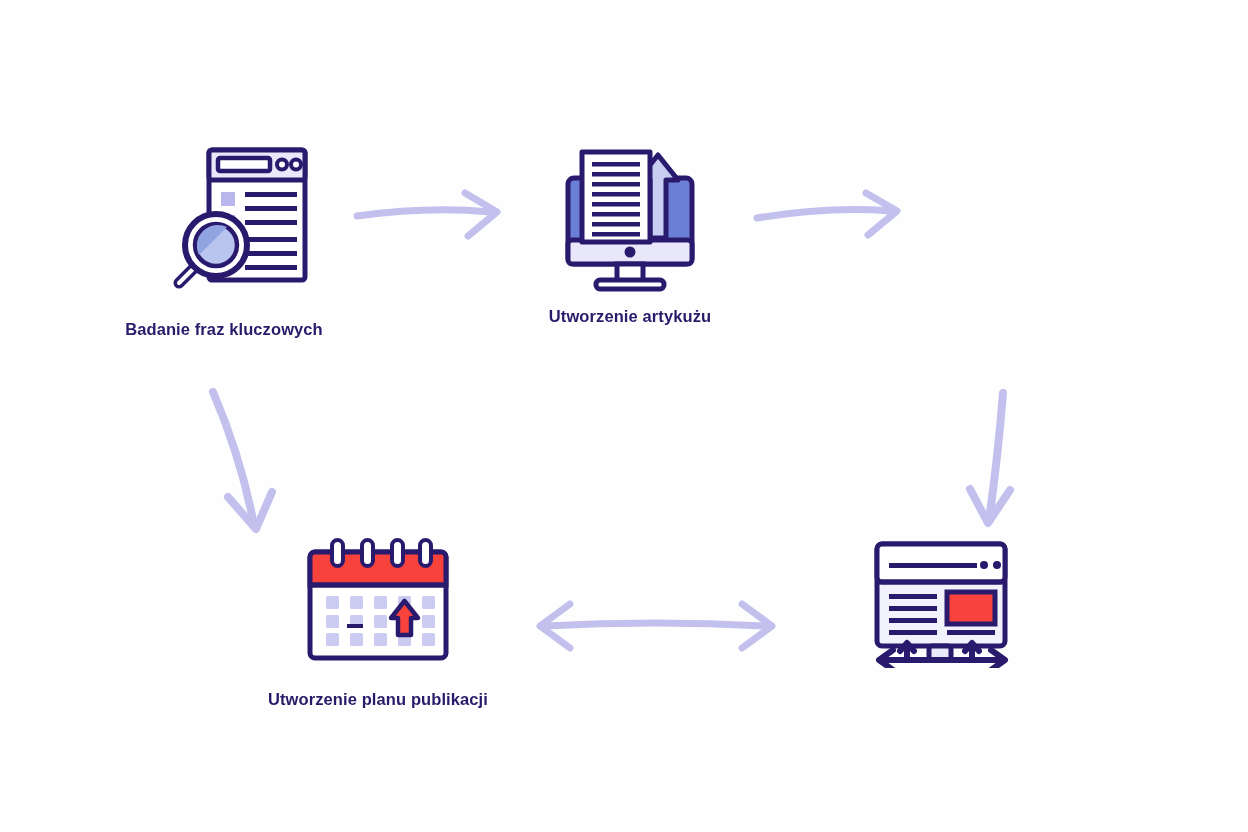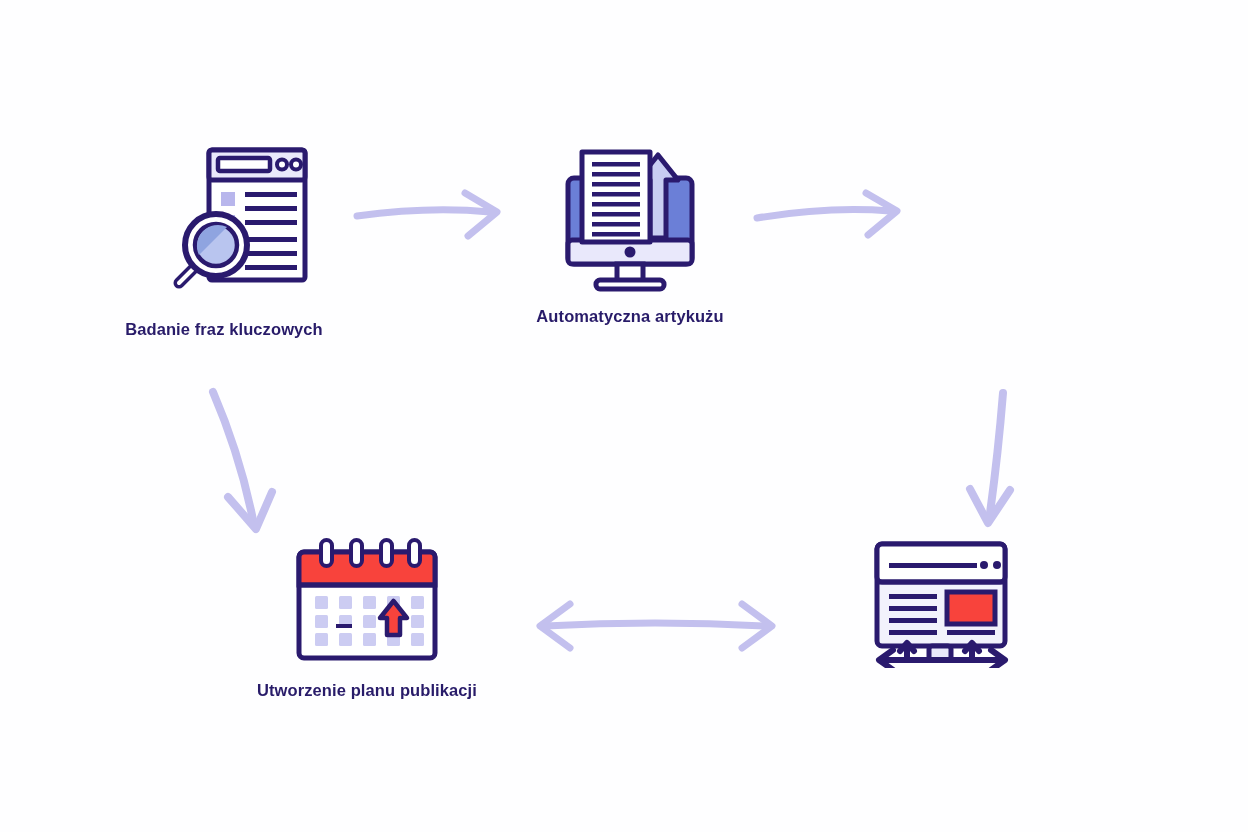--- a/index.html
+++ b/index.html
@@ -51,21 +51,21 @@
     left: 0; top: 0;
     width: 1248px;
     height: 832px;
     pointer-events: none;
   }
 
   
   #node-keyword-research { left: 118px; top: 142px; width: 212px; }
   #node-article-generation { left: 528px; top: 142px; width: 204px; }
   #node-optimization { left: 940px; top: 142px; width: 172px; }
-  #node-publication-plan { left: 244px; top: 538px; width: 246px; }
+  #node-publication-plan { left: 255px; top: 538px; width: 246px; gap: 9px; }
   #node-cms-publication { left: 808px; top: 538px; width: 268px; }
 </style>
 </head>
 <body>
 
 <div id="canvas">
 
   <svg class="arrow-layer" viewBox="0 0 1248 832" xmlns="http://www.w3.org/2000/svg">
     <defs></defs>
 
@@ -145,21 +145,21 @@
       <path d="M28 10 L96 10 L96 100 L28 100 Z" fill="#ffffff" stroke="#2a1a6e" stroke-width="5" stroke-linejoin="round"></path>
       <rect x="38" y="20" width="48" height="4.5" fill="#2a1a6e"></rect>
       <rect x="38" y="30" width="48" height="4.5" fill="#2a1a6e"></rect>
       <rect x="38" y="40" width="48" height="4.5" fill="#2a1a6e"></rect>
       <rect x="38" y="50" width="48" height="4.5" fill="#2a1a6e"></rect>
       <rect x="38" y="60" width="48" height="4.5" fill="#2a1a6e"></rect>
       <rect x="38" y="70" width="48" height="4.5" fill="#2a1a6e"></rect>
       <rect x="38" y="80" width="48" height="4.5" fill="#2a1a6e"></rect>
       <rect x="38" y="90" width="48" height="4.5" fill="#2a1a6e"></rect>
     </svg>
-    <div class="node-label">Automatyczna artykużu</div>
+    <div class="node-label">Utworzenie artykużu</div>
   </div>
 
 
   <div class="node" id="node-publication-plan">
     <svg class="node-icon" width="152" height="130" viewBox="0 0 152 130" xmlns="http://www.w3.org/2000/svg">
 
       <rect x="8" y="14" width="136" height="106" rx="5" fill="#ffffff" stroke="#2a1a6e" stroke-width="5"></rect>
 
       <path d="M8 19 a5 5 0 0 1 5 -5 h126 a5 5 0 0 1 5 5 v28 H8 Z" fill="#f8433c" stroke="#2a1a6e" stroke-width="5"></path>
       <line x1="8" y1="47" x2="144" y2="47" stroke="#2a1a6e" stroke-width="5"></line>

